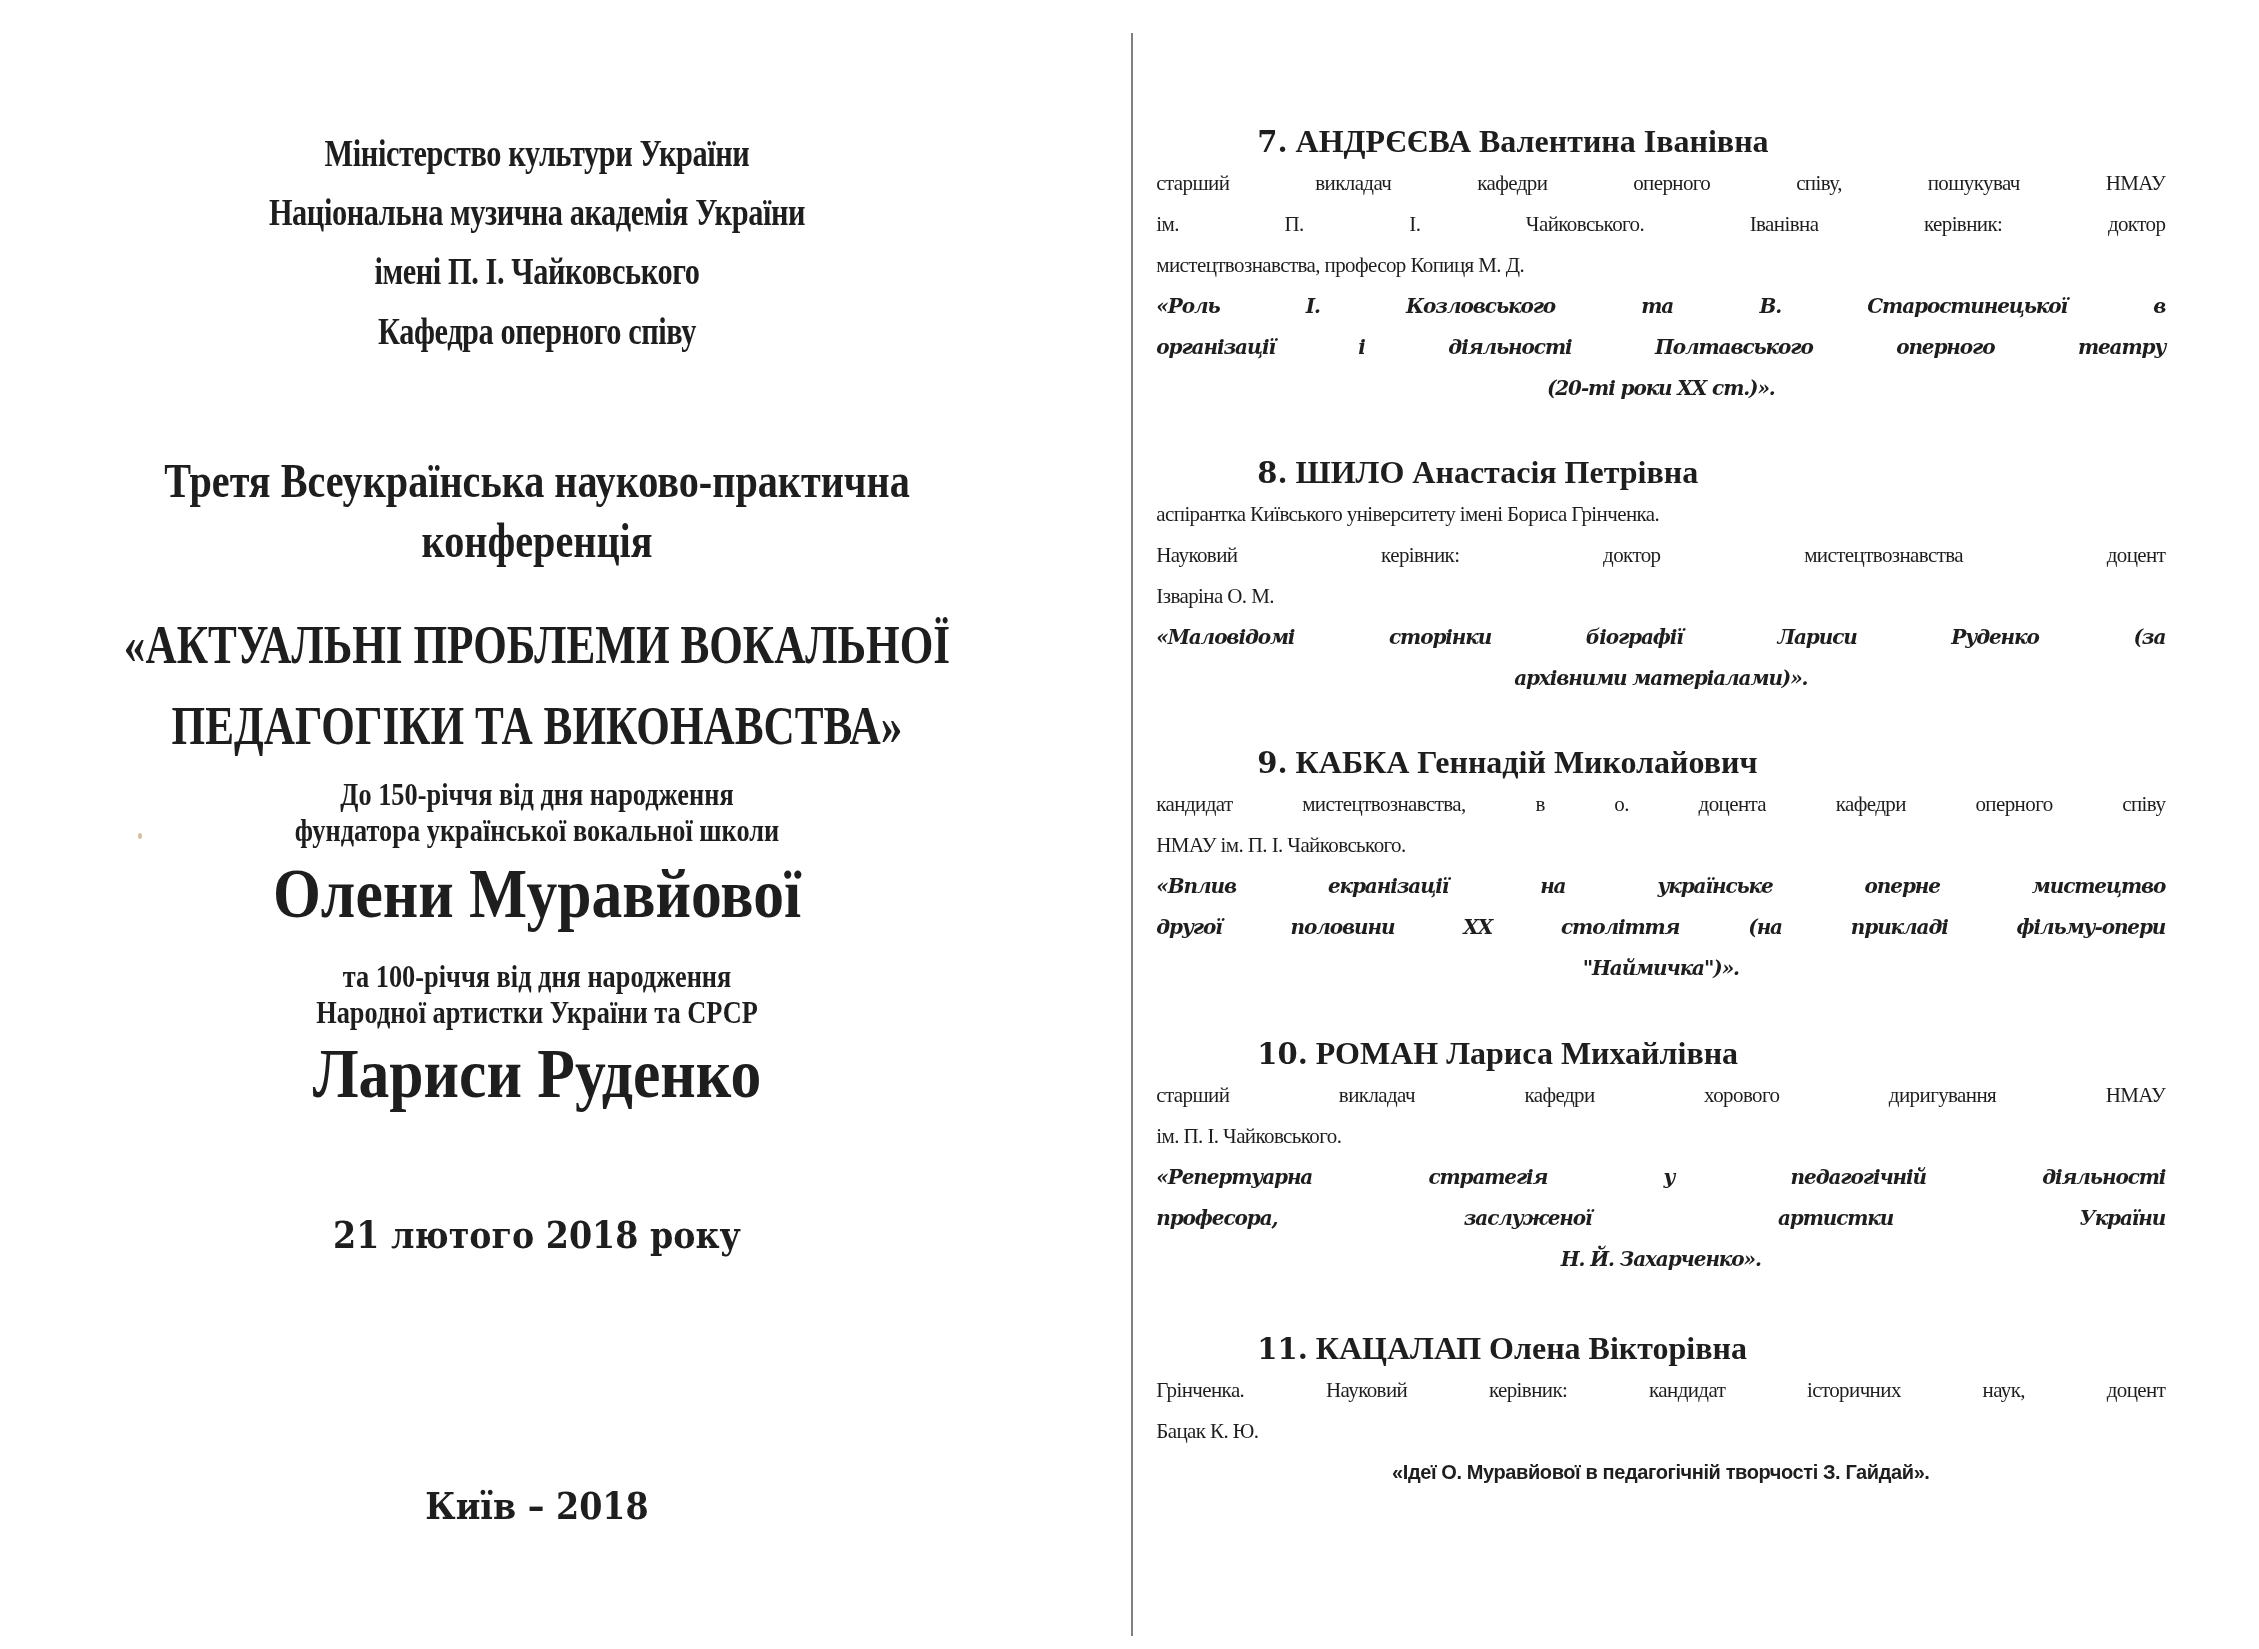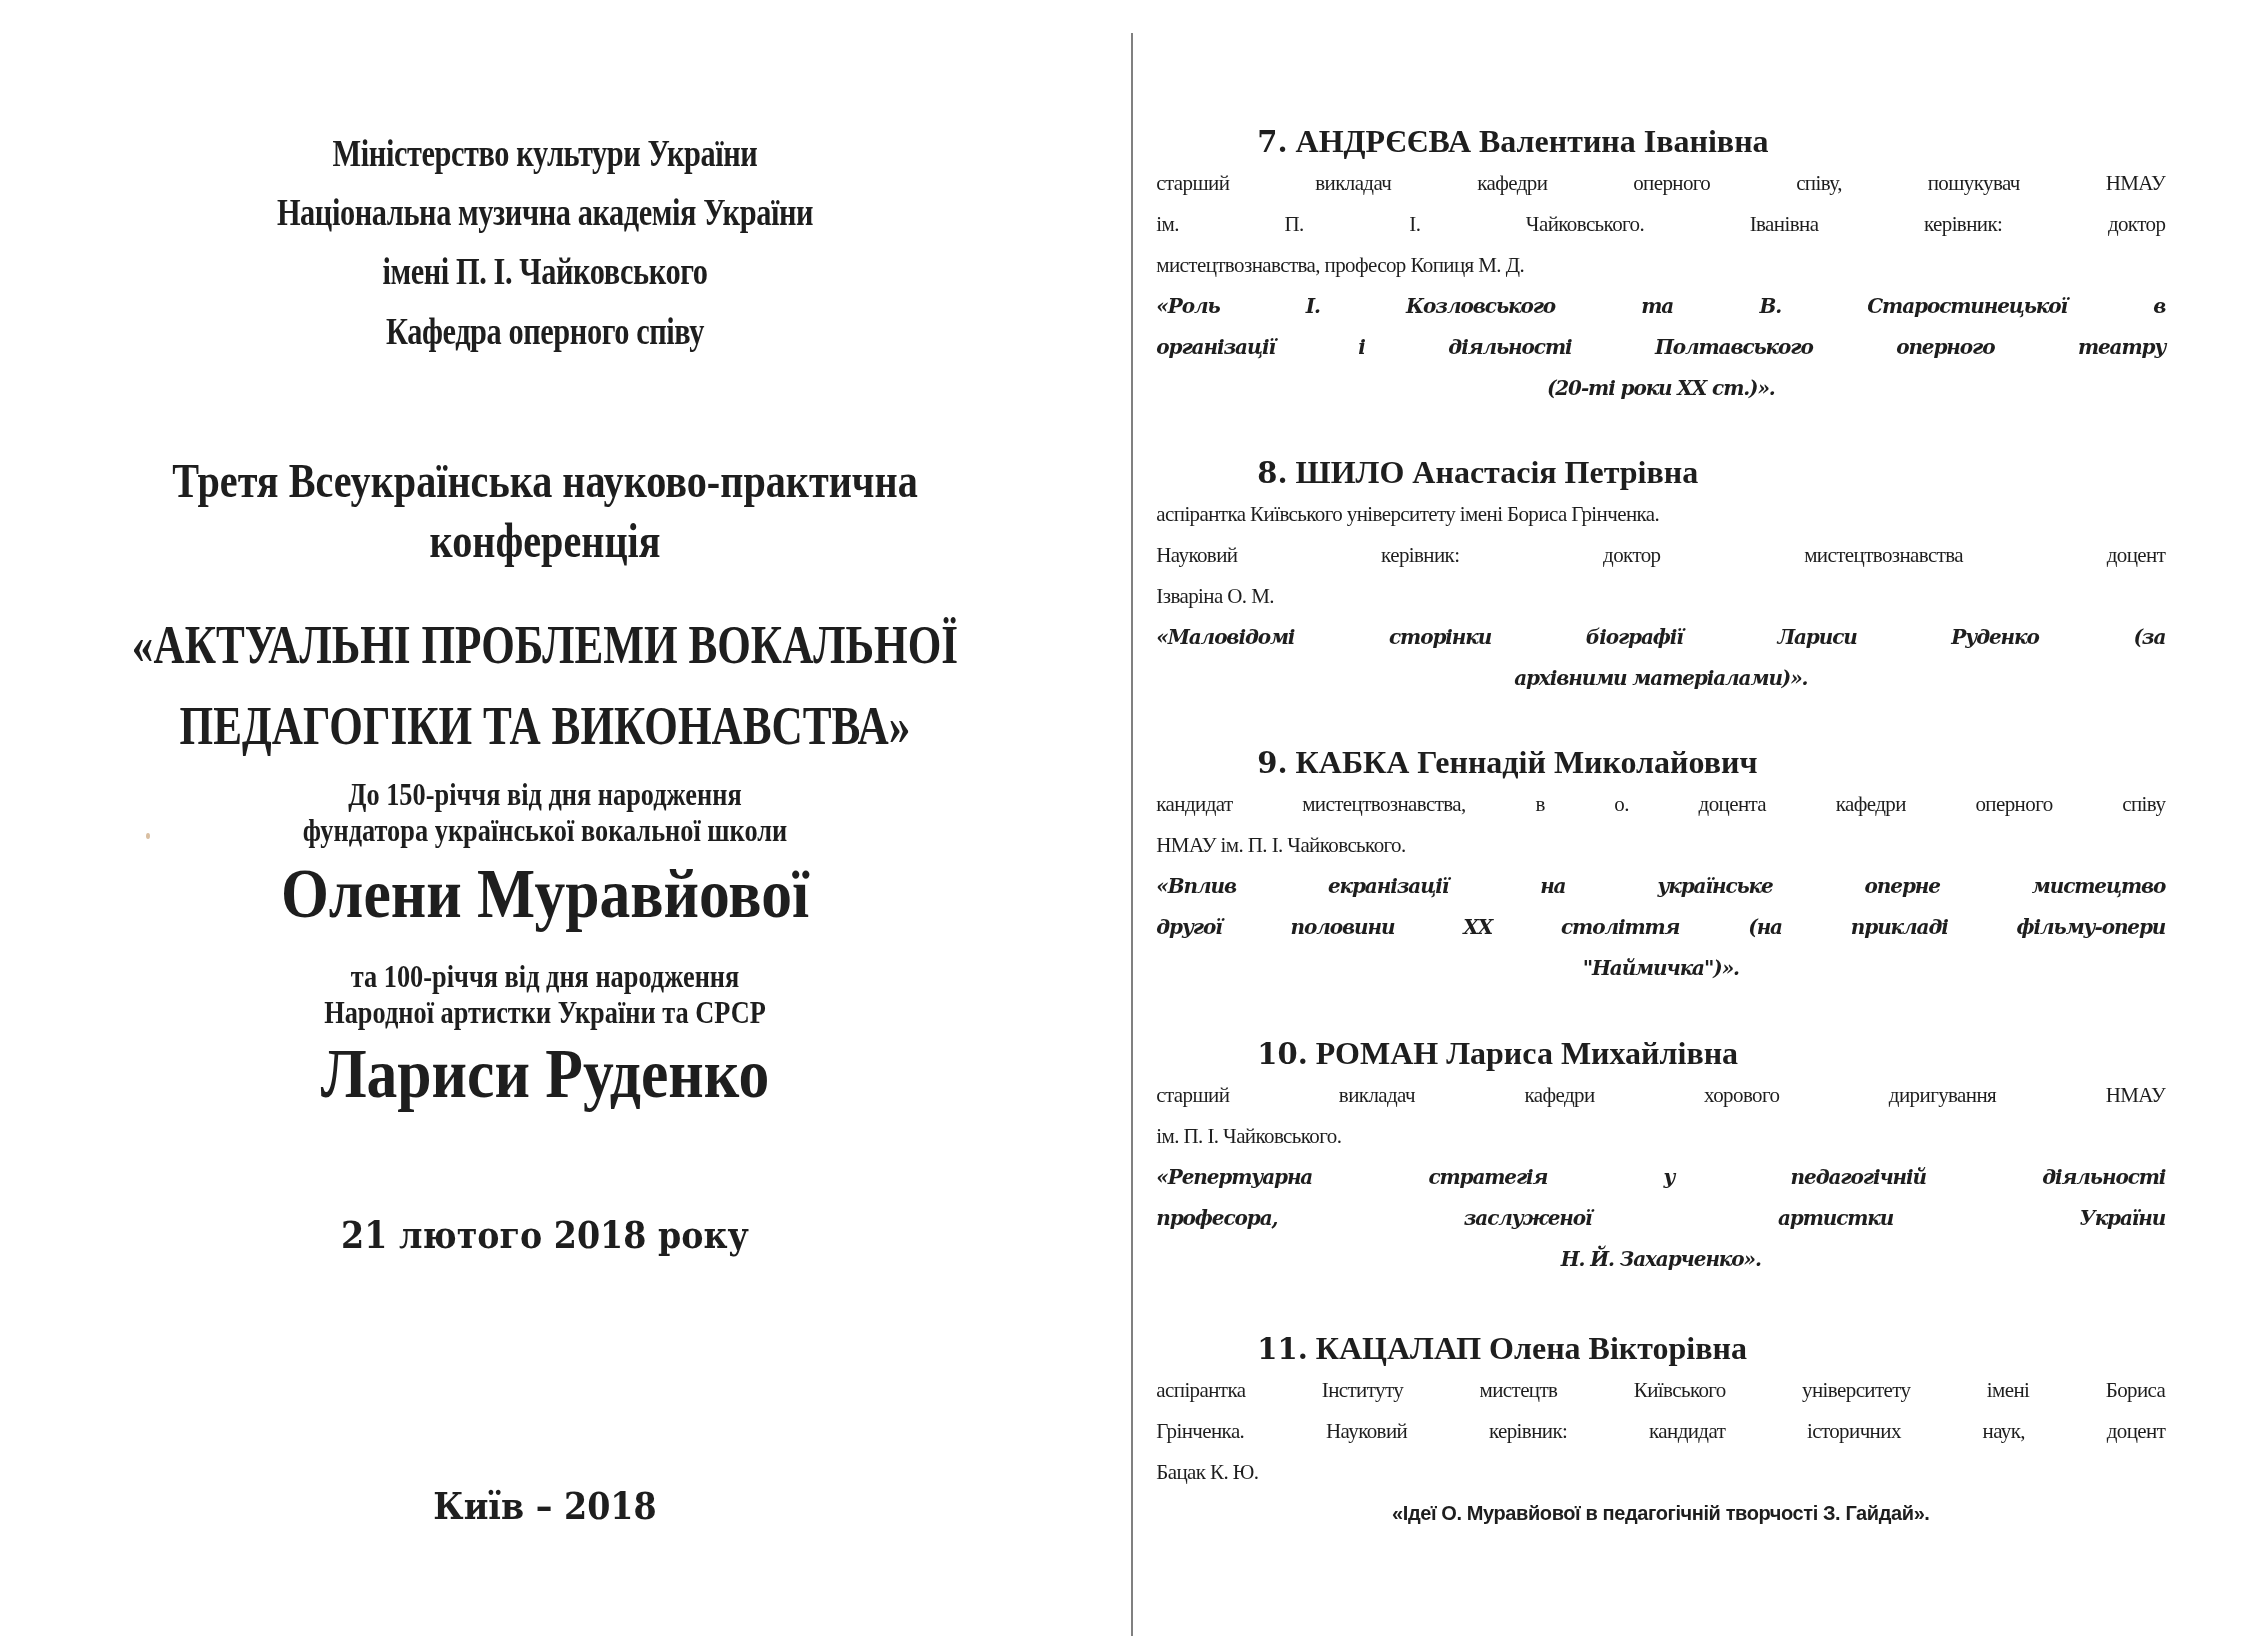--- a/index.html
+++ b/index.html
@@ -14,21 +14,21 @@
       overflow: hidden;
       color: #1e1e1e;
       font-family: "Liberation Serif", "DejaVu Serif", serif;
     }
     .page {
       position: absolute;
       top: 0;
       height: 1650px;
     }
     .page-left {
-      left: 16px;
+      left: 8px;
       width: 1130px;
       padding-left: 32px;
     }
     .page-right {
       left: 1135px;
       width: 1124px;
     }
     .divider {
       position: absolute;
       left: 1131px;
@@ -243,21 +243,20 @@
     </div>
   </div>
 
   <div class="entry" style="top:1329px">
     <div class="entry-head">
       <span class="num">11.</span>
       <span>КАЦАЛАП</span>
       <span>Олена Вікторівна</span>
     </div>
     <div class="affil">
-      <span class="j">аспірантка Інституту мистецтв Київського університету імені Бориса</span>
       <span class="j">Грінченка. Науковий керівник: кандидат історичних наук, доцент</span>
       <span class="l">Бацак К. Ю.</span>
     </div>
     <div class="topic upright">
       <span class="l">«Ідеї О. Муравйової в педагогічній творчості З. Гайдай».</span>
     </div>
   </div>
 
 </div>
 

